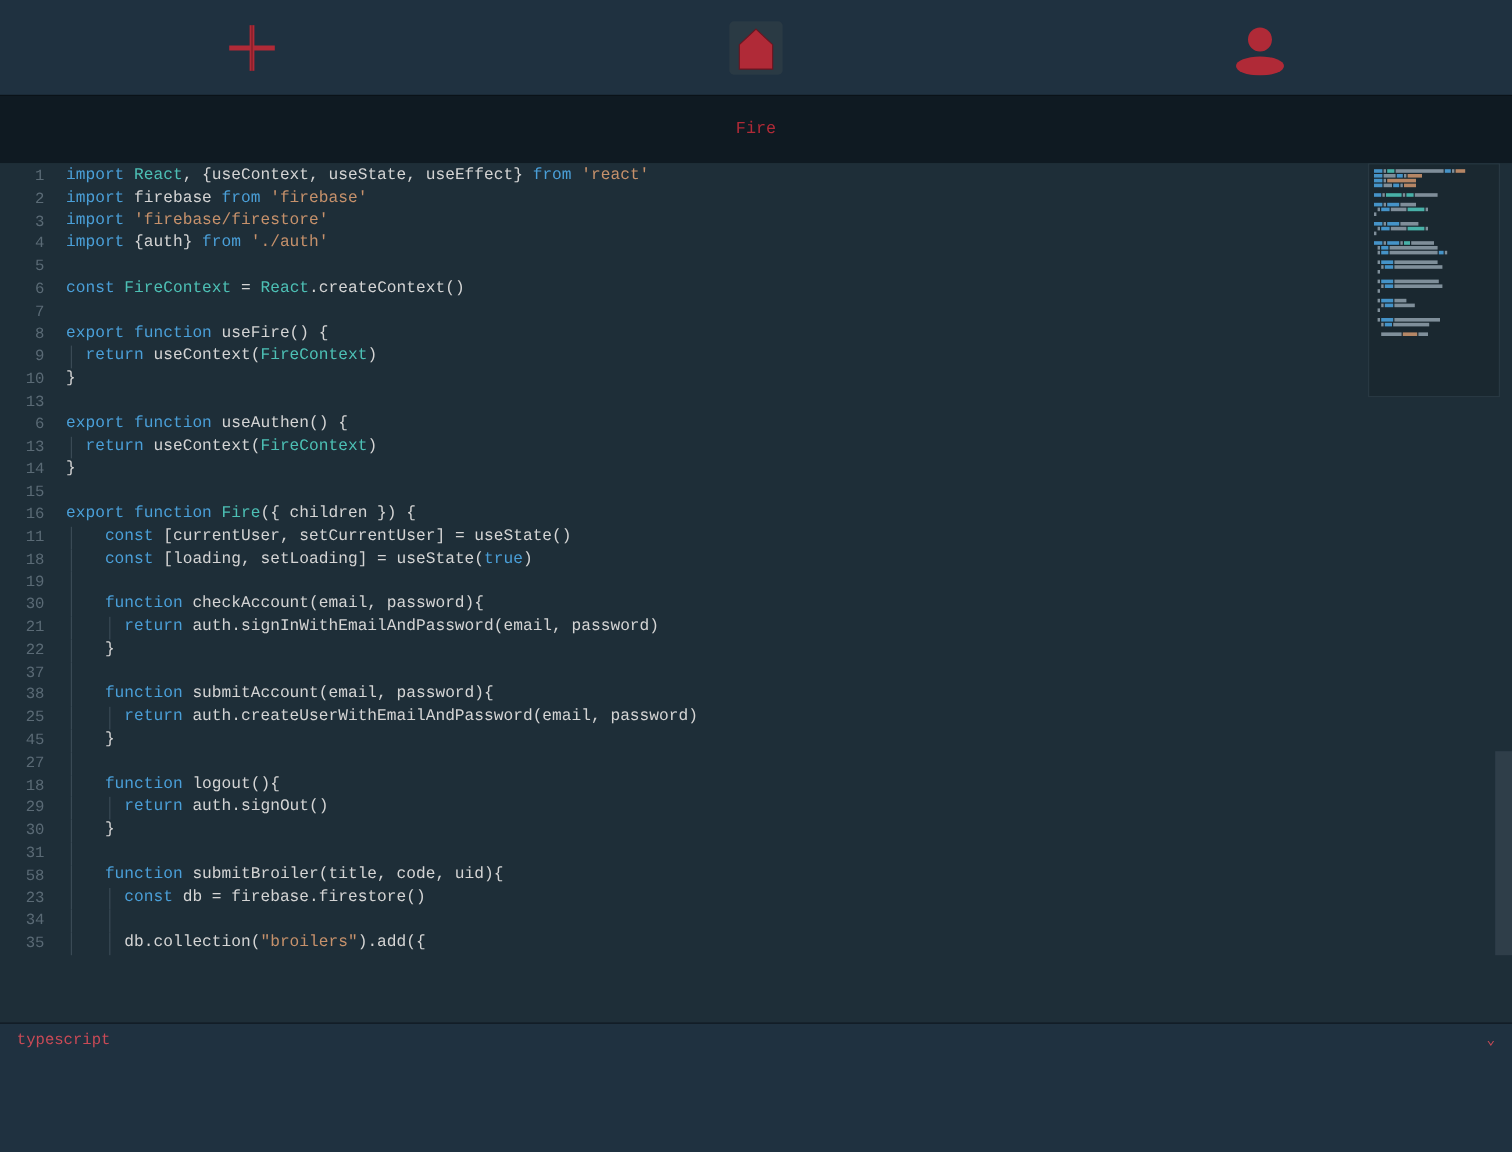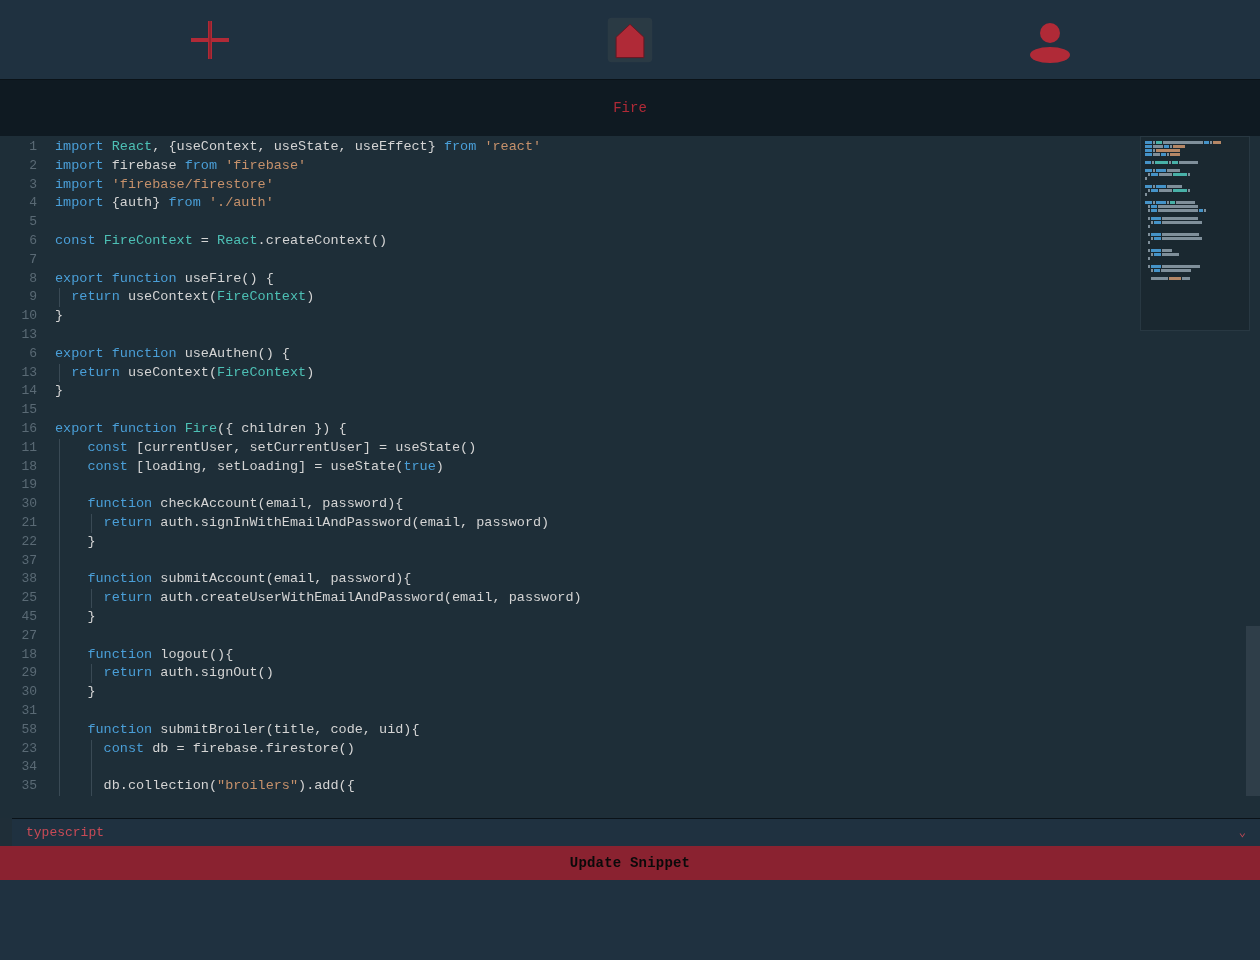--- a/index.html
+++ b/index.html
@@ -38,21 +38,21 @@
 .ml-def { background: #8a9aa5; }
 .ml-str { background: #c6916b; }
 .ml-cls { background: #4dc0b5; }
 .minimap-viewport { position: absolute; left: 0; right: 0; top: 0; height: 190px; }
 
 
 .scrollbar-track { position: absolute; right: 0; top: 0; bottom: 0; width: 14px; }
 .scrollbar-thumb { position: absolute; right: 0; width: 14px; background: #3a4a55; opacity: 0.6; top: 490px; height: 170px; }
 
 
-.lang-bar { height: 28px; background: #1f3140; display: flex; align-items: center; justify-content: space-between; padding: 0 14px; border-top: 1px solid #0a1218; margin-left: 12px; }
+.lang-bar { height: 28px; background: #1f3140; display: flex; align-items: center; justify-content: space-between; padding: 0 14px; border-top: 1px solid #0a1218; }
 .lang-label { color: #c94a56; font-size: 13px; font-weight: 500; }
 .lang-chevron { color: #c94a56; font-size: 12px; }
 
 
 .action-bar { height: 34px; background: #8a2230; display: flex; align-items: center; justify-content: center; cursor: pointer; }
 .action-label { color: #0a0a0a; font-size: 14px; font-weight: 700; letter-spacing: 0.2px; }
 
 
 .bottom-space { flex: 0 0 80px; background: #1f3140; }
 </style>
@@ -288,18 +288,15 @@
     <div class="scrollbar-track">
       <div class="scrollbar-thumb"></div>
     </div>
   </div>
 
   <div class="lang-bar">
     <span class="lang-label">typescript</span>
     <span class="lang-chevron">⌄</span>
   </div>
 
-  <div class="action-bar">
-    <span class="action-label">Update Snippet</span>
-  </div>
 
   <div class="bottom-space"></div>
 </div>
 
 </body></html>

